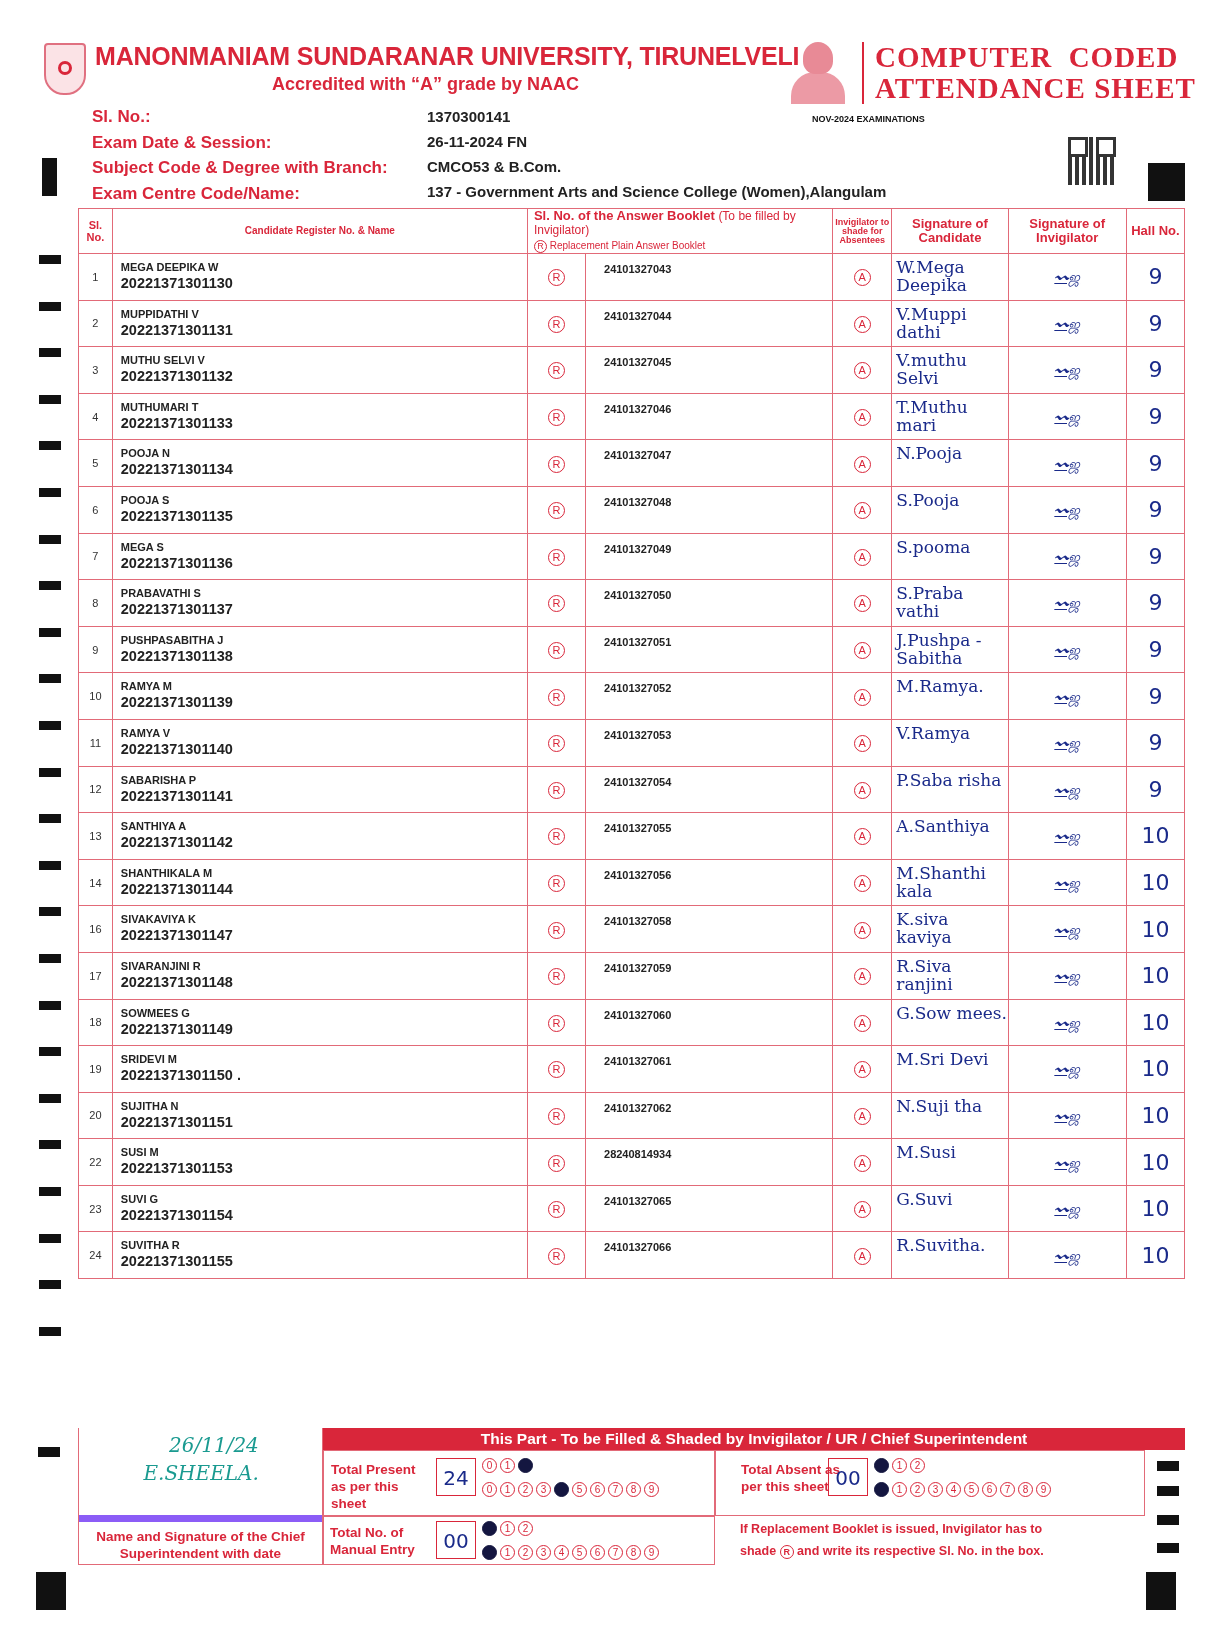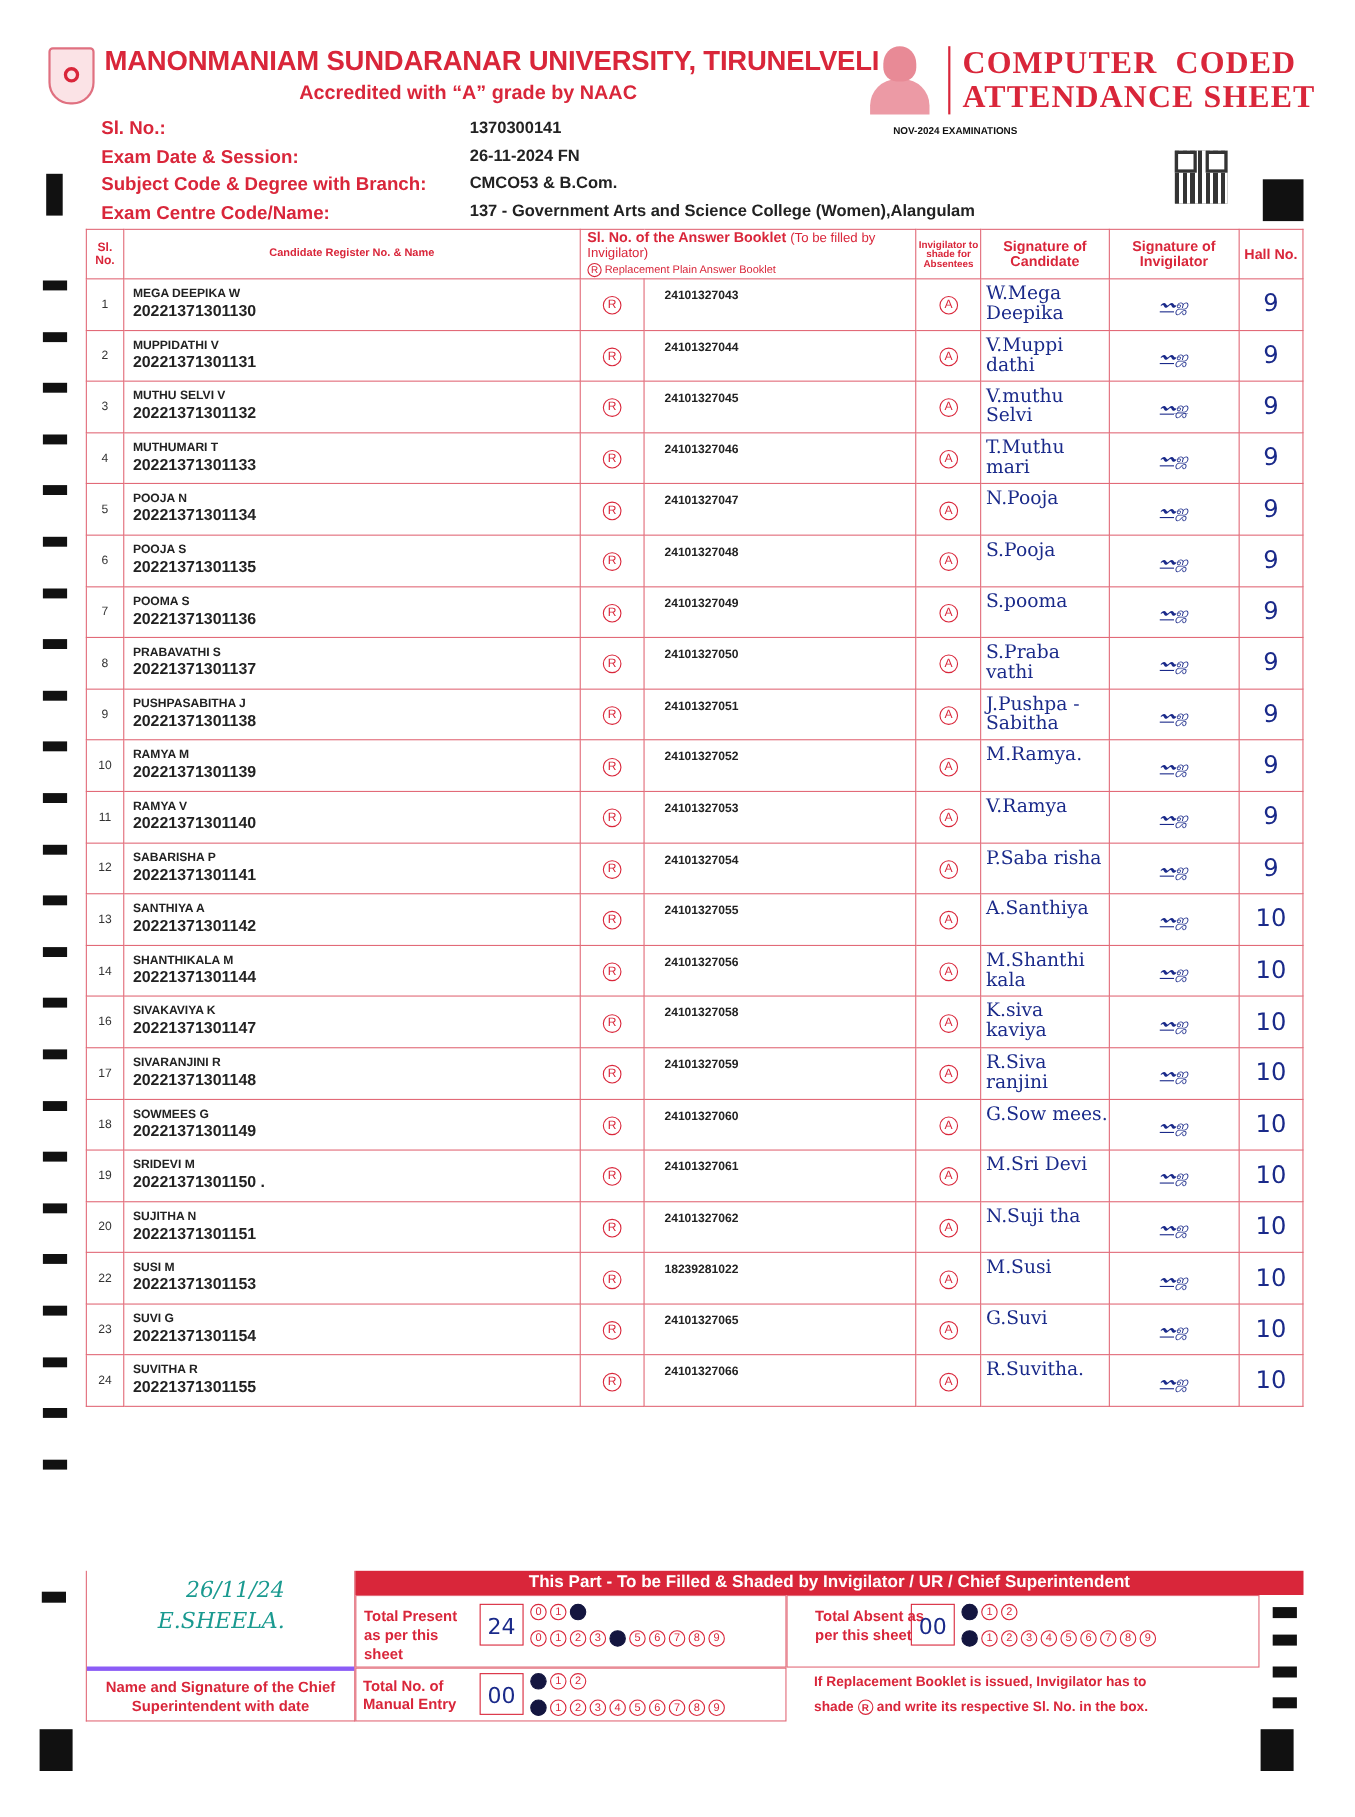--- a/index.html
+++ b/index.html
@@ -39,21 +39,21 @@
   .bubble { display:inline-block; width: 17px; height: 17px; border: 1.2px solid #d9263a; border-radius: 50%; color: #d9263a; font-size: 11px; line-height: 15px; text-align: center; font-family: "Liberation Sans", sans-serif; }
   .c-r, .c-a { text-align: center; vertical-align: middle !important; }
   .c-book { padding: 9px 0 0 18px; font-size: 11px; font-weight: bold; color: #222; }
   .c-sig { font-family: "DejaVu Serif", serif; color: #1a2a8a; font-size: 17px; padding: 4px 0 0 4px; line-height: 18px; }
   .c-inv { font-family: "DejaVu Serif", serif; font-style: italic; color: #1a2a8a; font-size: 14px; vertical-align: middle !important; text-align: center; text-decoration: underline; }
   .c-hall { font-family: "DejaVu Sans", sans-serif; color: #1a2a8a; font-size: 22px; text-align: center; vertical-align: middle !important; }
   
   .bottom { left: 78px; top: 1428px; width: 1107px; height: 137px; }
   .b-left { position:absolute; left:0; top:0; width: 245px; height: 137px; border: 1px solid #e26a78; border-top: none; }
   .b-left .sig { position:absolute; left: 60px; top: 6px; font-family:"DejaVu Serif",serif; font-style: italic; color:#1a9a90; font-size: 20px; line-height: 22px; text-align: right; }
-  .b-left .lbl { position:absolute; left:0; top: 87px; width: 100%; border-top:4px solid #8b5cf6; padding-top: 6px; text-align:center; color:#d9263a; font-weight:bold; font-size: 13.5px; line-height: 17px; }
+  .b-left .lbl { position:absolute; left:0; top: 87px; width: 100%; border-top:7px solid #8b5cf6; padding-top: 6px; text-align:center; color:#d9263a; font-weight:bold; font-size: 13.5px; line-height: 17px; }
   .b-banner { position:absolute; left: 245px; top: 0; width: 862px; height: 22px; background: #d9263a; color:#fff; font-weight:bold; font-size: 15.5px; text-align:center; line-height: 22px; }
   .b-box { position:absolute; border:1px solid #e26a78; }
   .b-lbl { position:absolute; color:#d9263a; font-weight:bold; font-size: 13.5px; line-height: 17px; }
   .b-hand { position:absolute; width: 40px; height: 38px; border: 1.5px solid #d9263a; font-family:"DejaVu Sans",sans-serif; color:#1a2a8a; font-size: 20px; text-align:center; line-height: 38px; }
   .brow { position:absolute; display:flex; gap: 3px; }
   .brow .bubble { width: 15px; height: 15px; font-size: 10px; line-height: 13px; }
   .brow .bubble.filled { background: #141640; border-color: #141640; color: transparent; }
   .note { position:absolute; color:#d9263a; font-weight:bold; font-size: 12.5px; line-height: 22px; }
 </style>
 </head>
@@ -229,21 +229,21 @@
     <td class="c-book">24101327048</td>
     <td class="c-a"><span class="bubble">A</span></td>
     <td class="c-sig">S.Pooja</td>
     <td class="c-inv"><span>〰ஜ</span></td>
     <td class="c-hall">9</td>
   </tr>
 
   <tr>
     <td class="c-sl"><span>7</span></td>
     <td class="c-name">
-      <div class="nm">POOMA S</div>
+      <div class="nm">MEGA S</div>
       <div class="reg">20221371301136</div>
     </td>
     <td class="c-r"><span class="bubble">R</span></td>
     <td class="c-book">24101327049</td>
     <td class="c-a"><span class="bubble">A</span></td>
     <td class="c-sig">S.pooma</td>
     <td class="c-inv"><span>〰ஜ</span></td>
     <td class="c-hall">9</td>
   </tr>
 
@@ -417,21 +417,21 @@
   </tr>
 
 
   <tr>
     <td class="c-sl"><span>22</span></td>
     <td class="c-name">
       <div class="nm">SUSI M</div>
       <div class="reg">20221371301153</div>
     </td>
     <td class="c-r"><span class="bubble">R</span></td>
-    <td class="c-book">18239281022</td>
+    <td class="c-book">28240814934</td>
     <td class="c-a"><span class="bubble">A</span></td>
     <td class="c-sig">M.Susi</td>
     <td class="c-inv"><span>〰ஜ</span></td>
     <td class="c-hall">10</td>
   </tr>
 
   <tr>
     <td class="c-sl"><span>23</span></td>
     <td class="c-name">
       <div class="nm">SUVI G</div>

